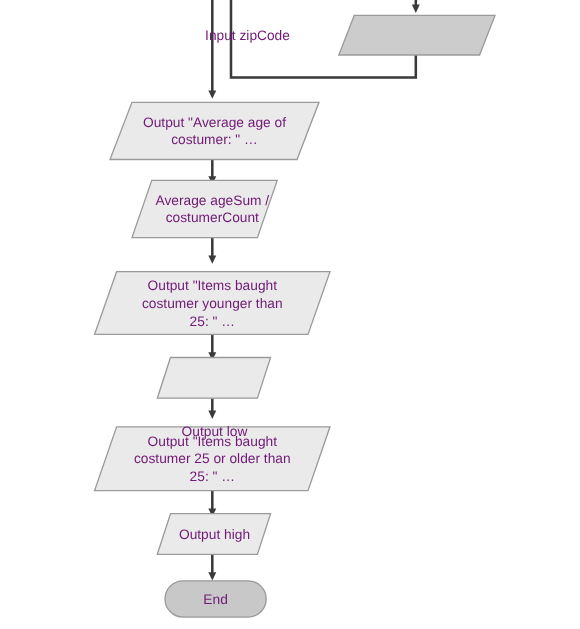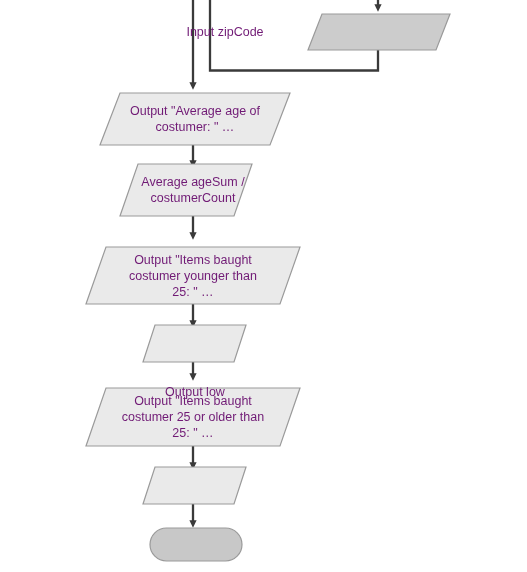--- a/index.html
+++ b/index.html
@@ -97,15 +97,17 @@
   <div class="node-label" style="left:83px; top:247px; width:220px; height:57px;">Output "Items baught
 costumer younger than
 25: " …</div>
 
   <div class="node-label" style="left:130px; top:325px; width:130px; height:37px;margin-top:48px;">Output low</div>
 
   <div class="node-label" style="left:78px; top:388px; width:230px; height:58px;">Output "Items baught
 costumer 25 or older than
 25: " …</div>
 
+  <div class="node-label" style="left:130px; top:467px; width:130px; height:37px;">Output high</div>
 
+  <div class="node-label" style="left:150px; top:528px; width:92px; height:33px;">End</div>
 
 </div>
 
 </body></html>

